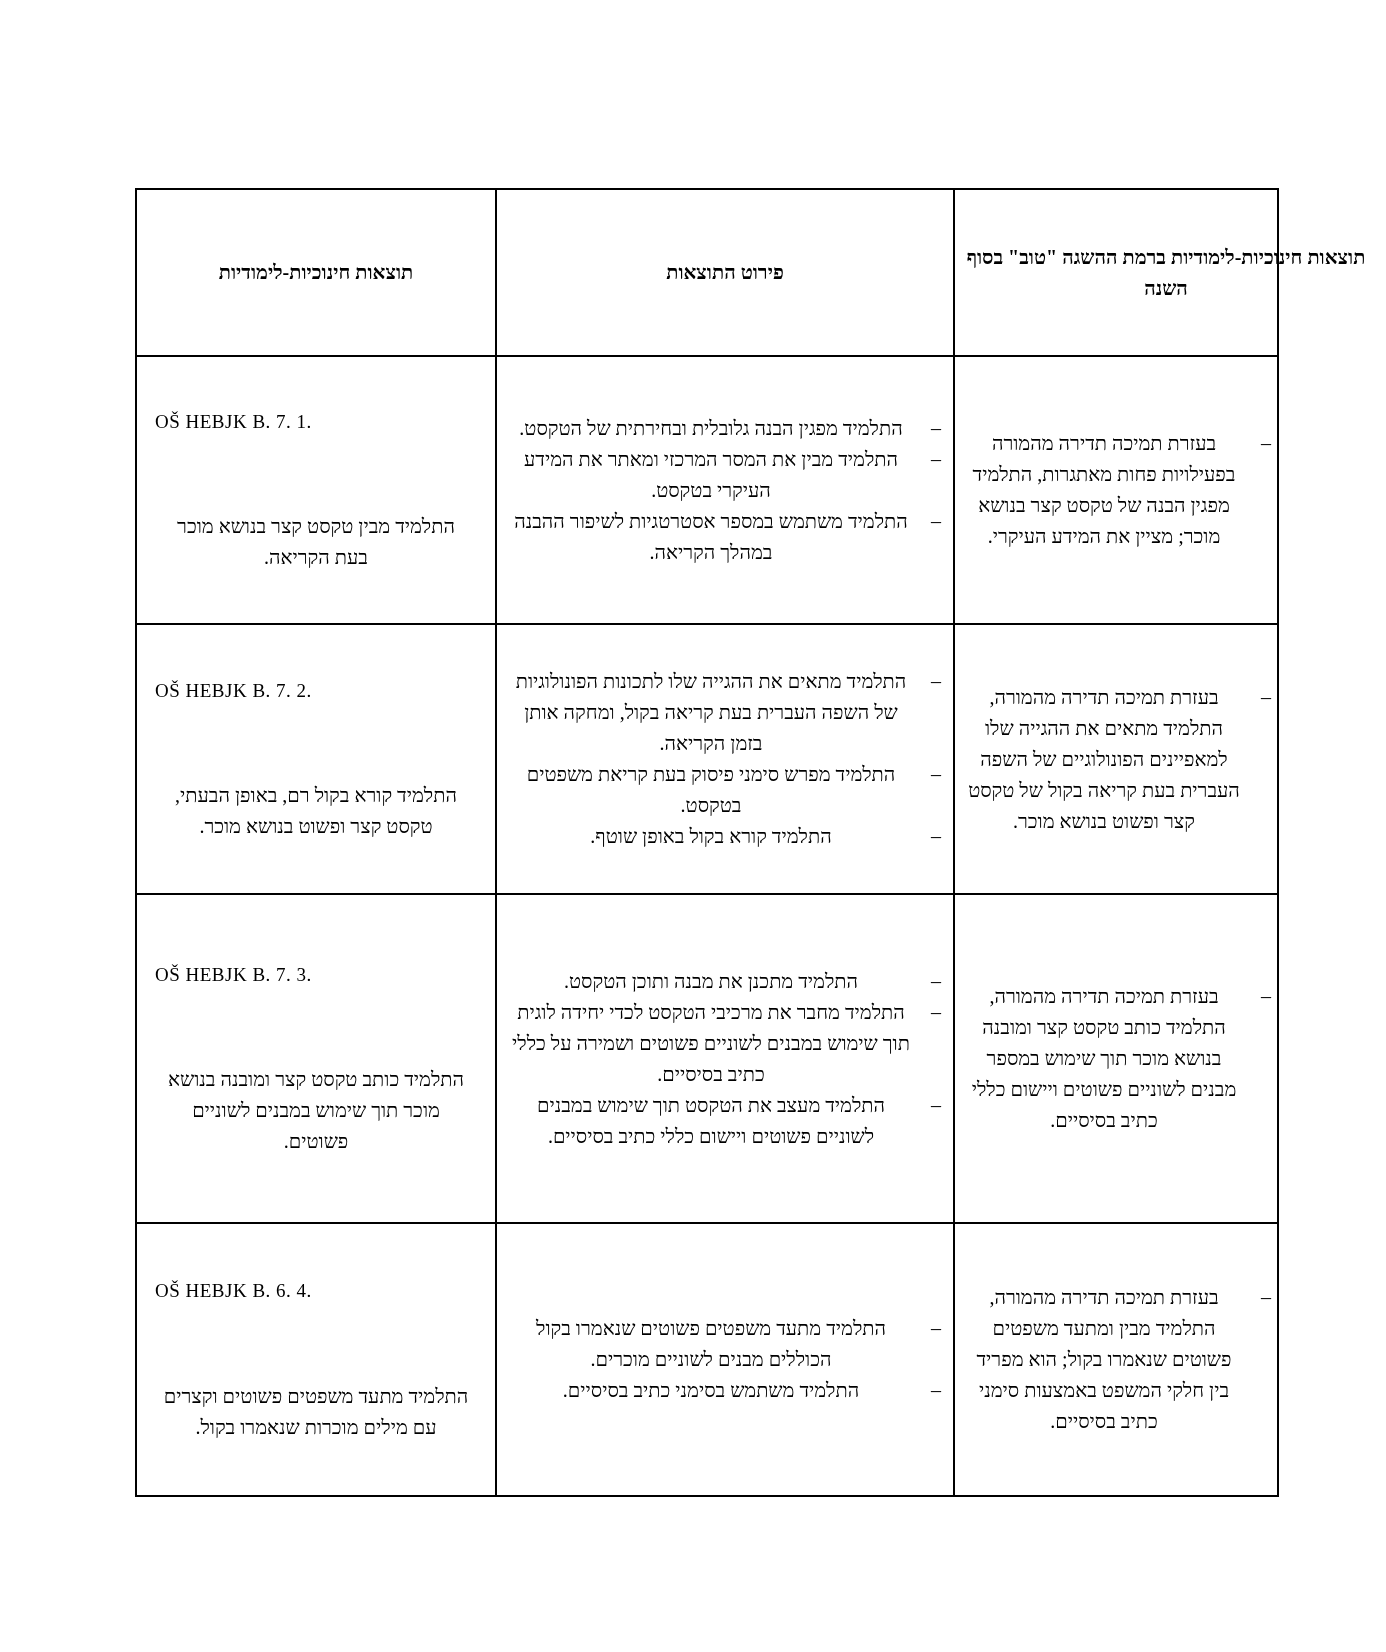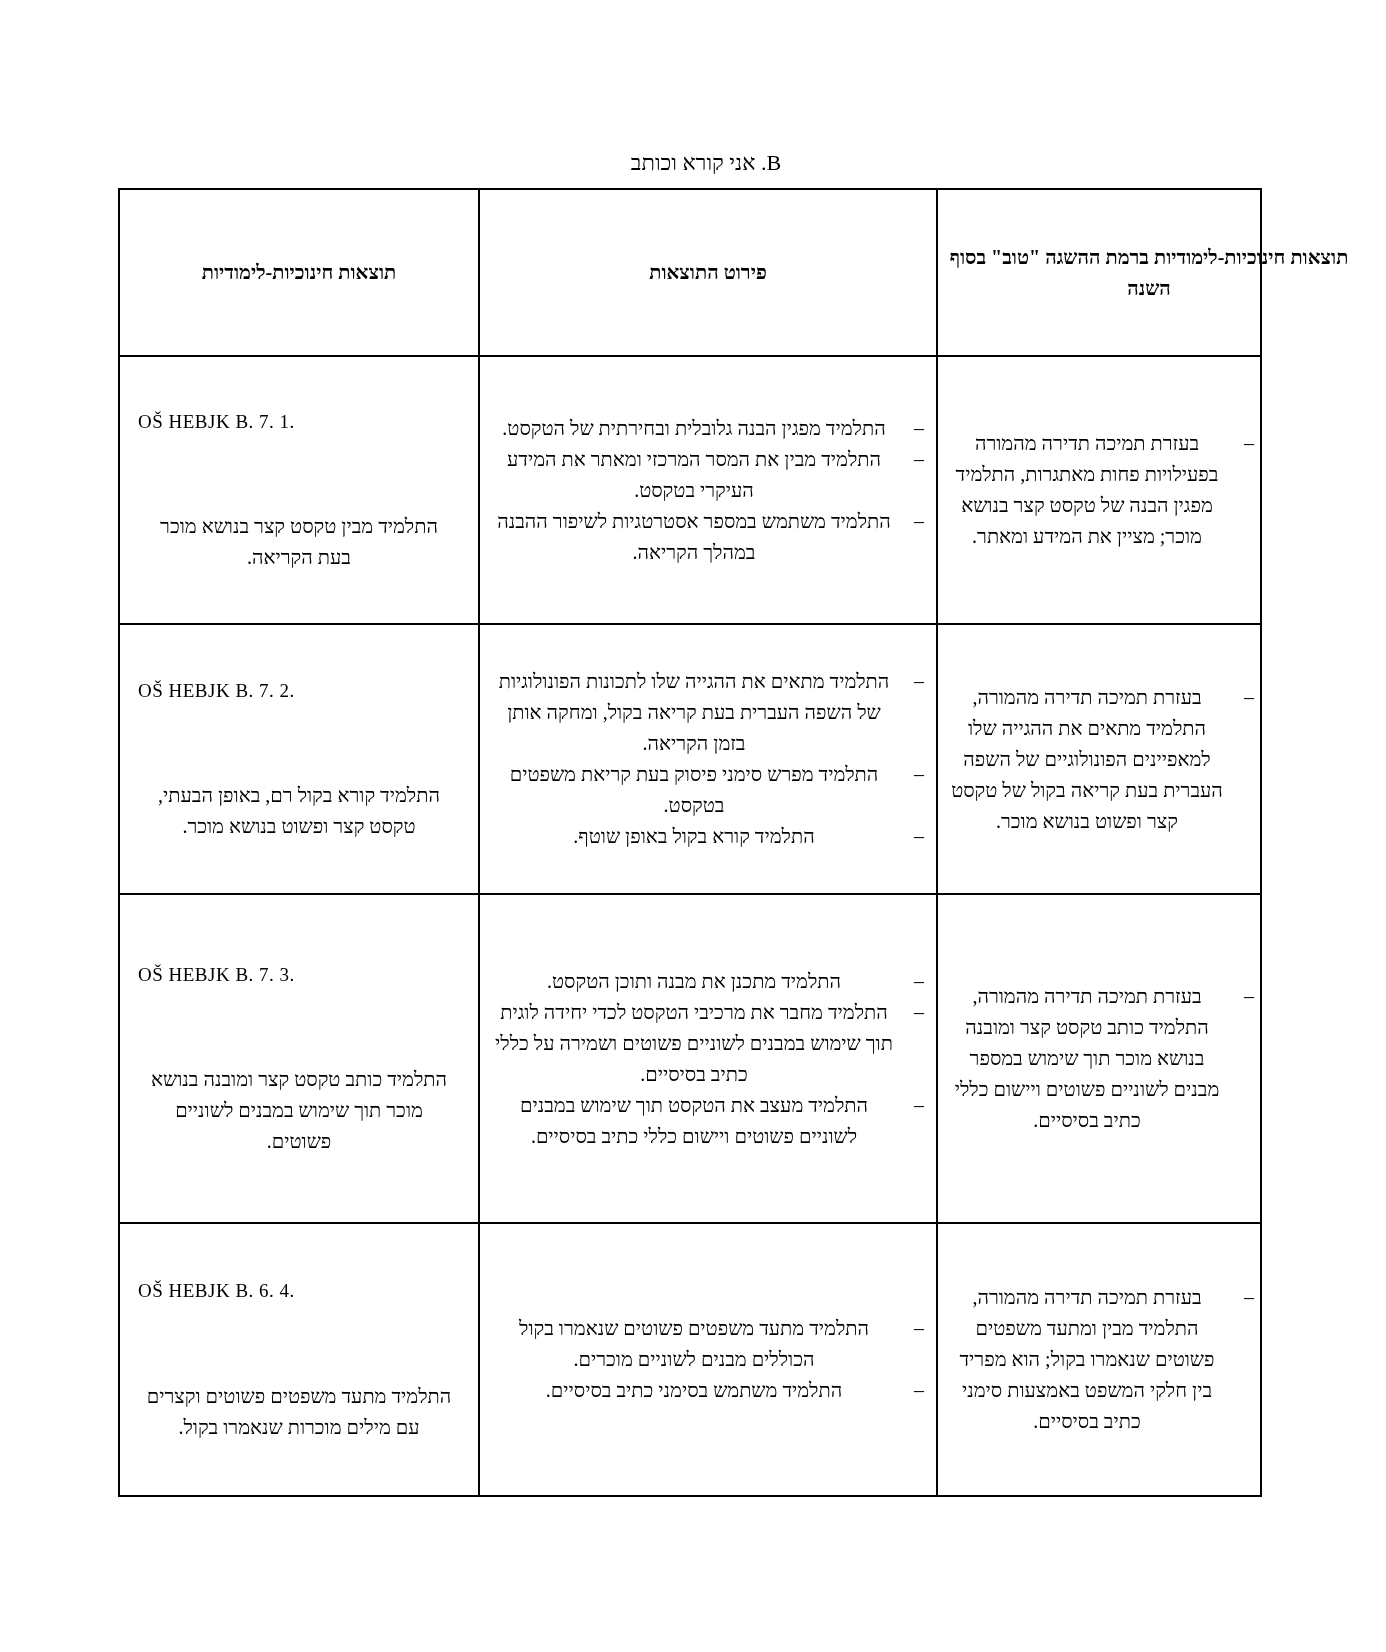--- a/index.html
+++ b/index.html
@@ -13,21 +13,21 @@
   }
   .doc-title{
     position:absolute;
     top:150px;left:135px;width:1142px;
     text-align:center;
     font-size:22px;
     direction:rtl;
   }
   table.results{
     position:absolute;
-    top:188px;left:118px;
+    top:188px;left:135px;
     border-collapse:collapse;
     table-layout:fixed;
     direction:rtl;
     border-radius:6px;
   }
   td{
     border:2px solid #000;
     vertical-align:middle;
     font-size:20px;
     line-height:1.55;
@@ -72,21 +72,20 @@
     direction:rtl;
   }
   td.c-det{padding:6px 12px;}
   td.c-good{padding:6px 6px 6px 10px;}
 </style>
 </head>
 <body>
 
 <div class="page">
 
-  <div class="doc-title">B. אני קורא וכותב</div>
 
   <table class="results">
     <colgroup>
       <col style="width:324px">
       <col style="width:458px">
       <col style="width:360px">
     </colgroup>
 
     <tbody>
         <tr style="height:167px">
@@ -94,21 +93,21 @@
         <div class="overflow-head">תוצאות חינוכיות-לימודיות ברמת ההשגה "טוב" בסוף השנה</div>
       </td>
       <td class="head c-det">פירוט התוצאות</td>
       <td class="head c-out">תוצאות חינוכיות-לימודיות</td>
     </tr>
 
     <tr style="height:268px">
       <td class="c-good">
         <div class="bullet">
           <span class="dash">–</span>
-          <span class="btext">בעזרת תמיכה תדירה מהמורה בפעילויות פחות מאתגרות, התלמיד מפגין הבנה של טקסט קצר בנושא מוכר; מציין את המידע ומאתר.</span>
+          <span class="btext">בעזרת תמיכה תדירה מהמורה בפעילויות פחות מאתגרות, התלמיד מפגין הבנה של טקסט קצר בנושא מוכר; מציין את המידע העיקרי.</span>
         </div>
       </td>
       <td class="c-det">
         <div class="details">
               <div class="bullet">
                 <span class="dash">–</span>
                 <span class="btext">התלמיד מפגין הבנה גלובלית ובחירתית של הטקסט.</span>
               </div>
               <div class="bullet">
                 <span class="dash">–</span>

